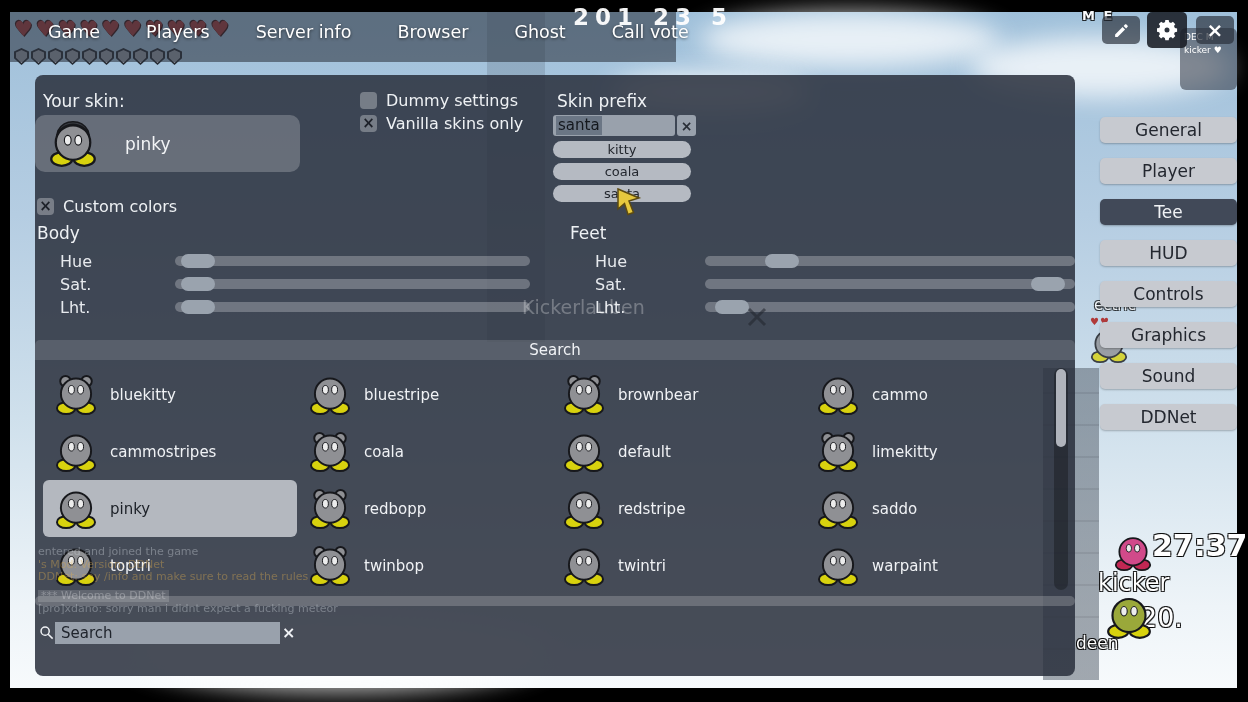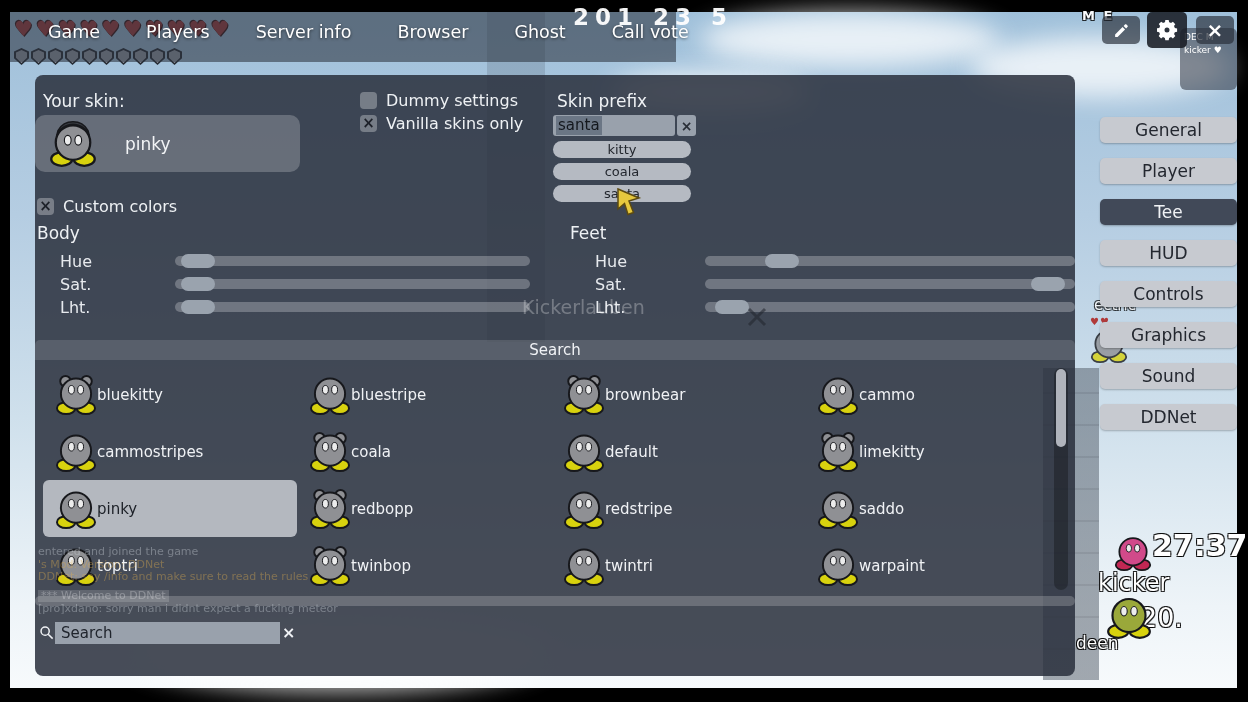--- a/index.html
+++ b/index.html
@@ -63,21 +63,21 @@
   .slider-row{position:relative;height:23px;}
   .slider-label{position:absolute;top:1px;color:#e7eaee;font-size:16px;}
   .slider-track{position:absolute;top:5px;height:10px;border-radius:5px;background:rgba(255,255,255,.26);cursor:pointer;}
   .slider-handle{position:absolute;top:-2px;width:34px;height:14px;border-radius:7px;background:#9aa3ae;cursor:grab;}
   #body-sliders .slider-label{left:23px;} #body-sliders .slider-track{left:138px;width:355px;}
   #feet-sliders .slider-label{left:25px;} #feet-sliders .slider-track{left:135px;width:370px;}
   
   #skins-header{position:absolute;left:0;top:265px;width:1040px;height:20px;background:rgba(255,255,255,.13);
     border-radius:5px 5px 0 0;color:#f0f2f5;font-size:15px;display:flex;align-items:center;justify-content:center;}
   #skins-grid{position:absolute;left:8px;top:291px;width:1016px;display:grid;grid-template-columns:repeat(4,254px);grid-auto-rows:57px;}
-  .skin-cell{display:flex;align-items:center;padding-left:12px;border-radius:6px;cursor:pointer;}
+  .skin-cell{display:flex;align-items:center;gap:13px;padding-left:12px;border-radius:6px;cursor:pointer;}
   .skin-cell .skin-name{color:#f0f2f5;font-size:15px;}
   .skin-cell.selected{background:#b4b8bf;}
   .skin-cell.selected .skin-name{color:#1c2027;}
   #v-scrollbar{position:absolute;left:1019px;top:293px;width:14px;height:222px;background:rgba(0,0,0,.28);border-radius:7px;}
   #v-scroll-handle{position:absolute;left:2px;top:1px;width:10px;height:78px;background:#b0b4bc;border-radius:5px;cursor:grab;}
   #h-scrollbar{position:absolute;left:0;top:521px;width:1040px;height:10px;background:rgba(255,255,255,.2);border-radius:5px;cursor:pointer;}
   
   #search-icon{position:absolute;left:4px;top:550px;}
   #search-input{position:absolute;left:20px;top:547px;width:225px;height:22px;background:#99a1ac;border:none;border-radius:0;
     color:#20252d;font-size:15px;padding:0 6px;outline:none;}

